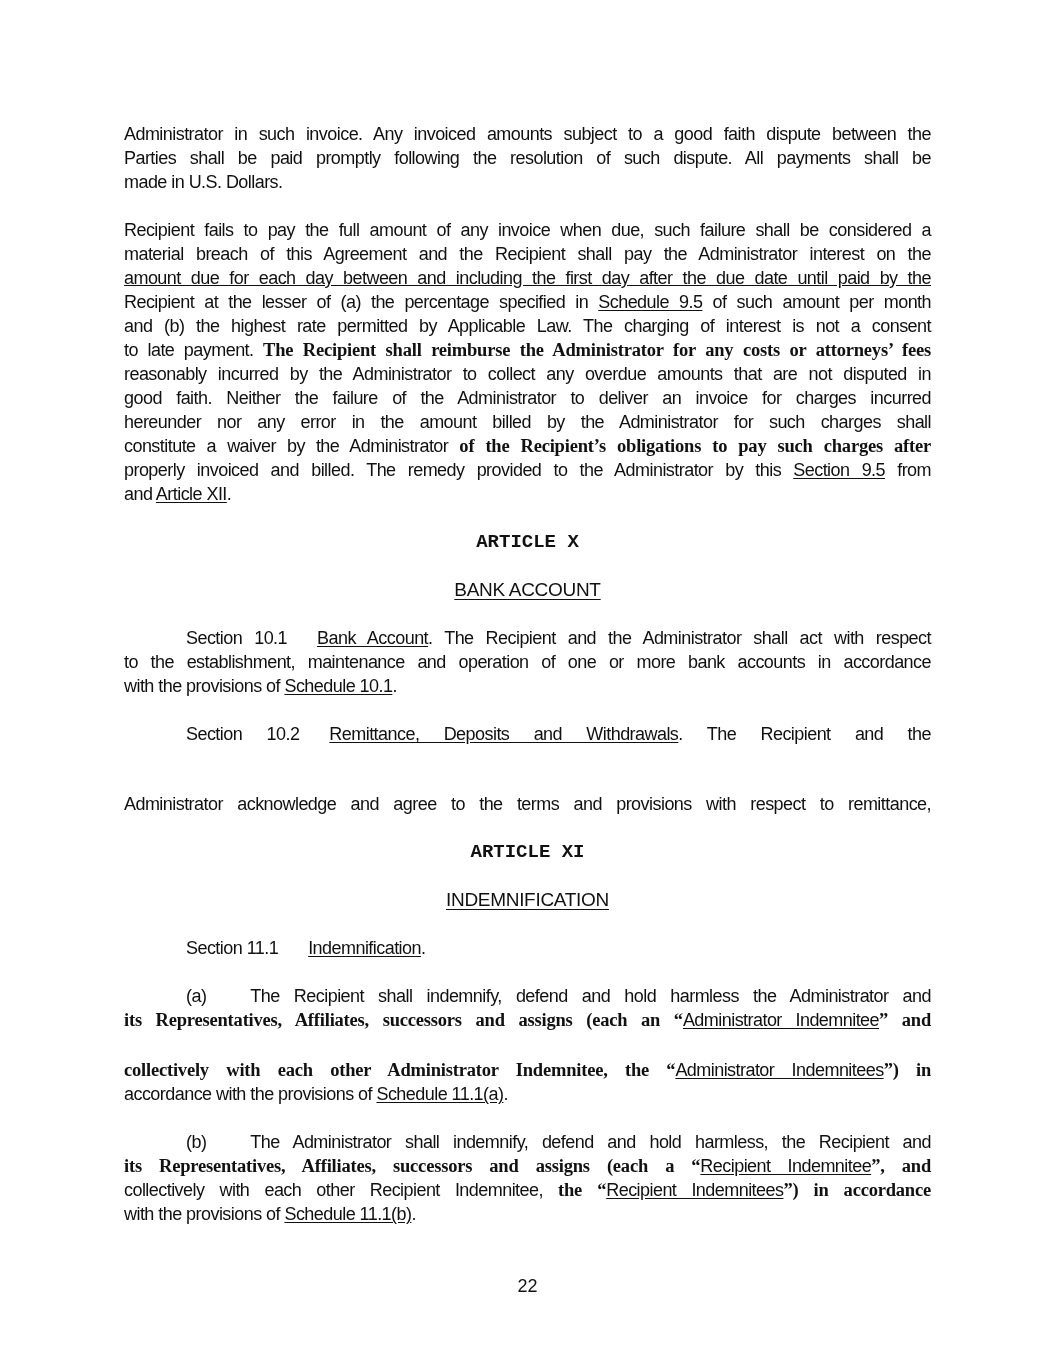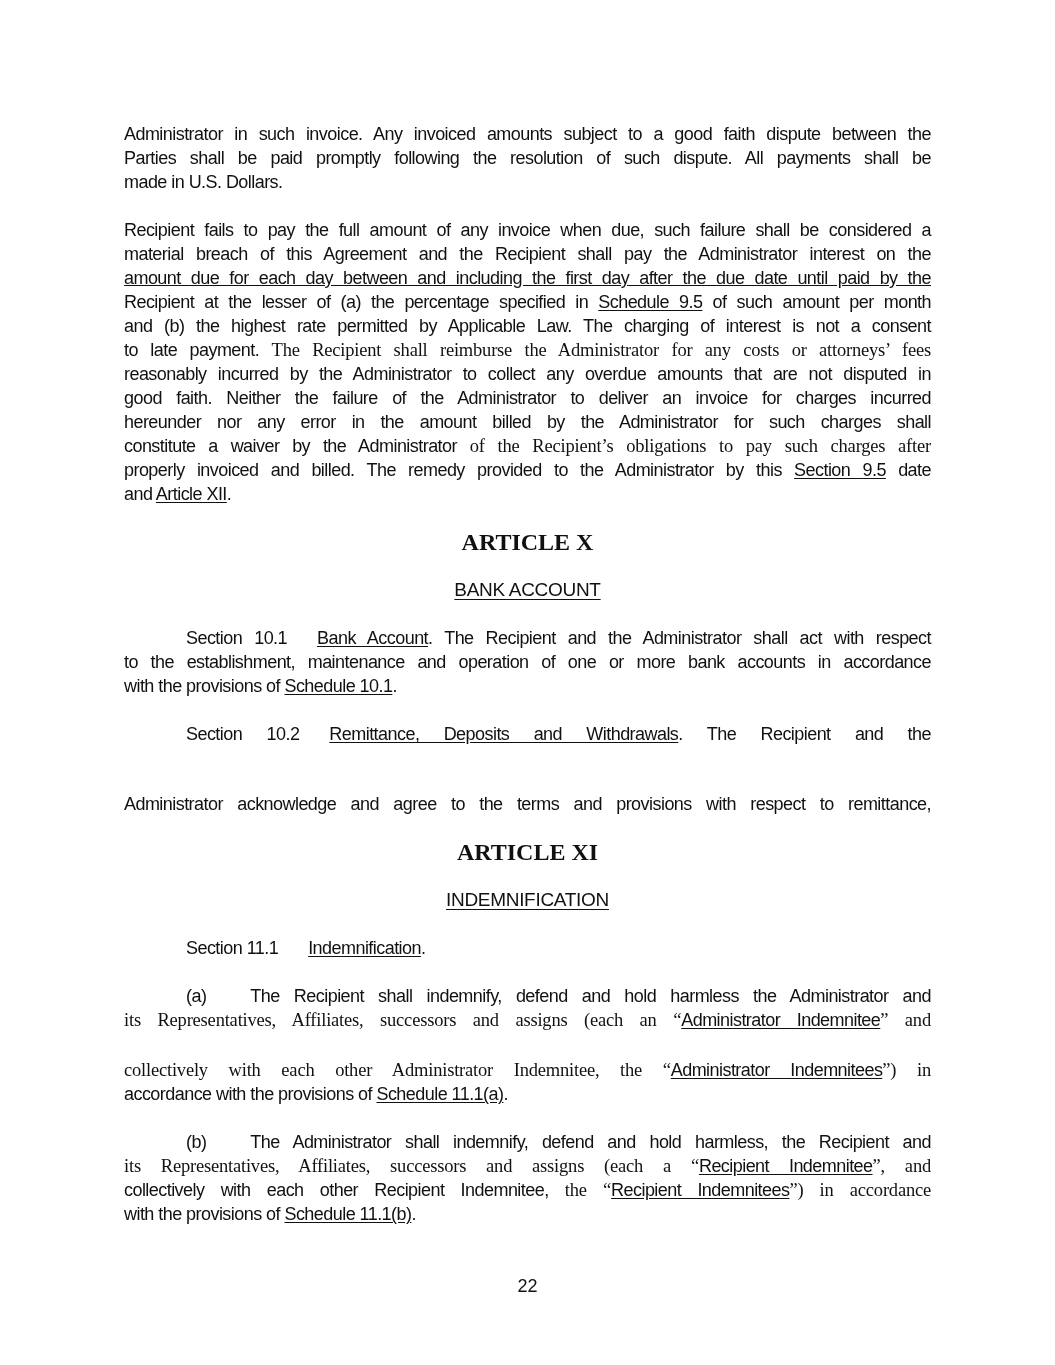--- a/index.html
+++ b/index.html
@@ -11,28 +11,28 @@
     line-height: 24px;
     height: 24px;
     white-space: nowrap;
     text-align: justify;
     text-align-last: justify;
     letter-spacing: -0.55px;
     word-spacing: 0px;
     transform-origin: left top;
   }
   .ln.last { text-align-last: left; }
-  .ln .serif { font-family: "Liberation Serif", serif; font-size: 18.5px; letter-spacing: -0.2px; }
+  .ln .serif { font-family: "Liberation Serif", serif; font-size: 18.5px; letter-spacing: -0.2px; font-weight: bold; }
   .indent { display: inline-block; width: 62px; }
   .sec-gap { display: inline-block; width: 30px; }
   .sub-gap { display: inline-block; width: 44px; }
   u, .u { text-decoration: underline; text-underline-offset: 2px; }
   .para-gap { height: 24px; }
   .heading-article {
-    font-family: Liberation Serif, serif; font-weight: bold; font-size: 24px;
+    font-family: Liberation Mono, monospace; font-weight: bold; font-size: 19px;
     text-align: center; line-height: 24px; height: 24px; letter-spacing: 0;
   }
   .heading-title {
     font-family: "Liberation Sans", sans-serif; font-size: 19px;
     text-align: center; line-height: 24px; height: 24px; letter-spacing: -0.3px;
   }
   .heading-title span { text-decoration: underline; text-underline-offset: 3px; }
   .page-number {
     position: absolute; left: 0; width: 1055px; top: 1276px;
     text-align: center; font-family: "Liberation Sans", sans-serif; font-size: 18px;
@@ -55,21 +55,21 @@
     <div class="ln" style="width: 807px; display: block;">Recipient fails to pay the full amount of any invoice when due, such failure shall be considered a</div>
     <div class="ln" style="width: 807px; display: block;">material breach of this Agreement and the Recipient shall pay the Administrator interest on the</div>
     <div class="ln" style="width: 807px; display: block; text-decoration: underline;">amount due for each day between and including the first day after the due date until paid by the</div>
     <div class="ln" style="width: 807px; display: block;"><span>Recipient at the lesser of (a) the percentage specified in </span><u>Schedule 9.5</u><span> of such amount per month</span></div>
     <div class="ln" style="width: 807px; display: block;">and (b) the highest rate permitted by Applicable Law.  The charging of interest is not a consent</div>
     <div class="ln" style="width: 807px; display: block;"><span>to late payment.  </span><span class="serif">The Recipient shall reimburse the Administrator for any costs or attorneys’ fees</span></div>
     <div class="ln" style="width: 807px; display: block;">reasonably incurred by the Administrator to collect any overdue amounts that are not disputed in</div>
     <div class="ln" style="width: 807px; display: block;">good faith.  Neither the failure of the Administrator to deliver an invoice for charges incurred</div>
     <div class="ln" style="width: 807px; display: block;">hereunder nor any error in the amount billed by the Administrator for such charges shall</div>
     <div class="ln" style="width: 807px; display: block;"><span>constitute a waiver by the Administrator </span><span class="serif">of the Recipient’s obligations to pay such charges after</span></div>
-    <div class="ln" style="width: 807px; display: block;"><span>properly invoiced and billed.  The remedy provided to the Administrator by this </span><u>Section 9.5</u><span> date</span></div>
+    <div class="ln" style="width: 807px; display: block;"><span>properly invoiced and billed.  The remedy provided to the Administrator by this </span><u>Section 9.5</u><span> from</span></div>
     <div class="ln last" style="width: 807px; display: block;"><span>and </span><u>Article XII</u><span>.</span></div>
   </div>
 
   <div class="para-gap"></div>
 
   <div class="heading-article">ARTICLE X</div>
   <div class="para-gap"></div>
   <div class="heading-title"><span>BANK ACCOUNT</span></div>
   <div class="para-gap"></div>
 

